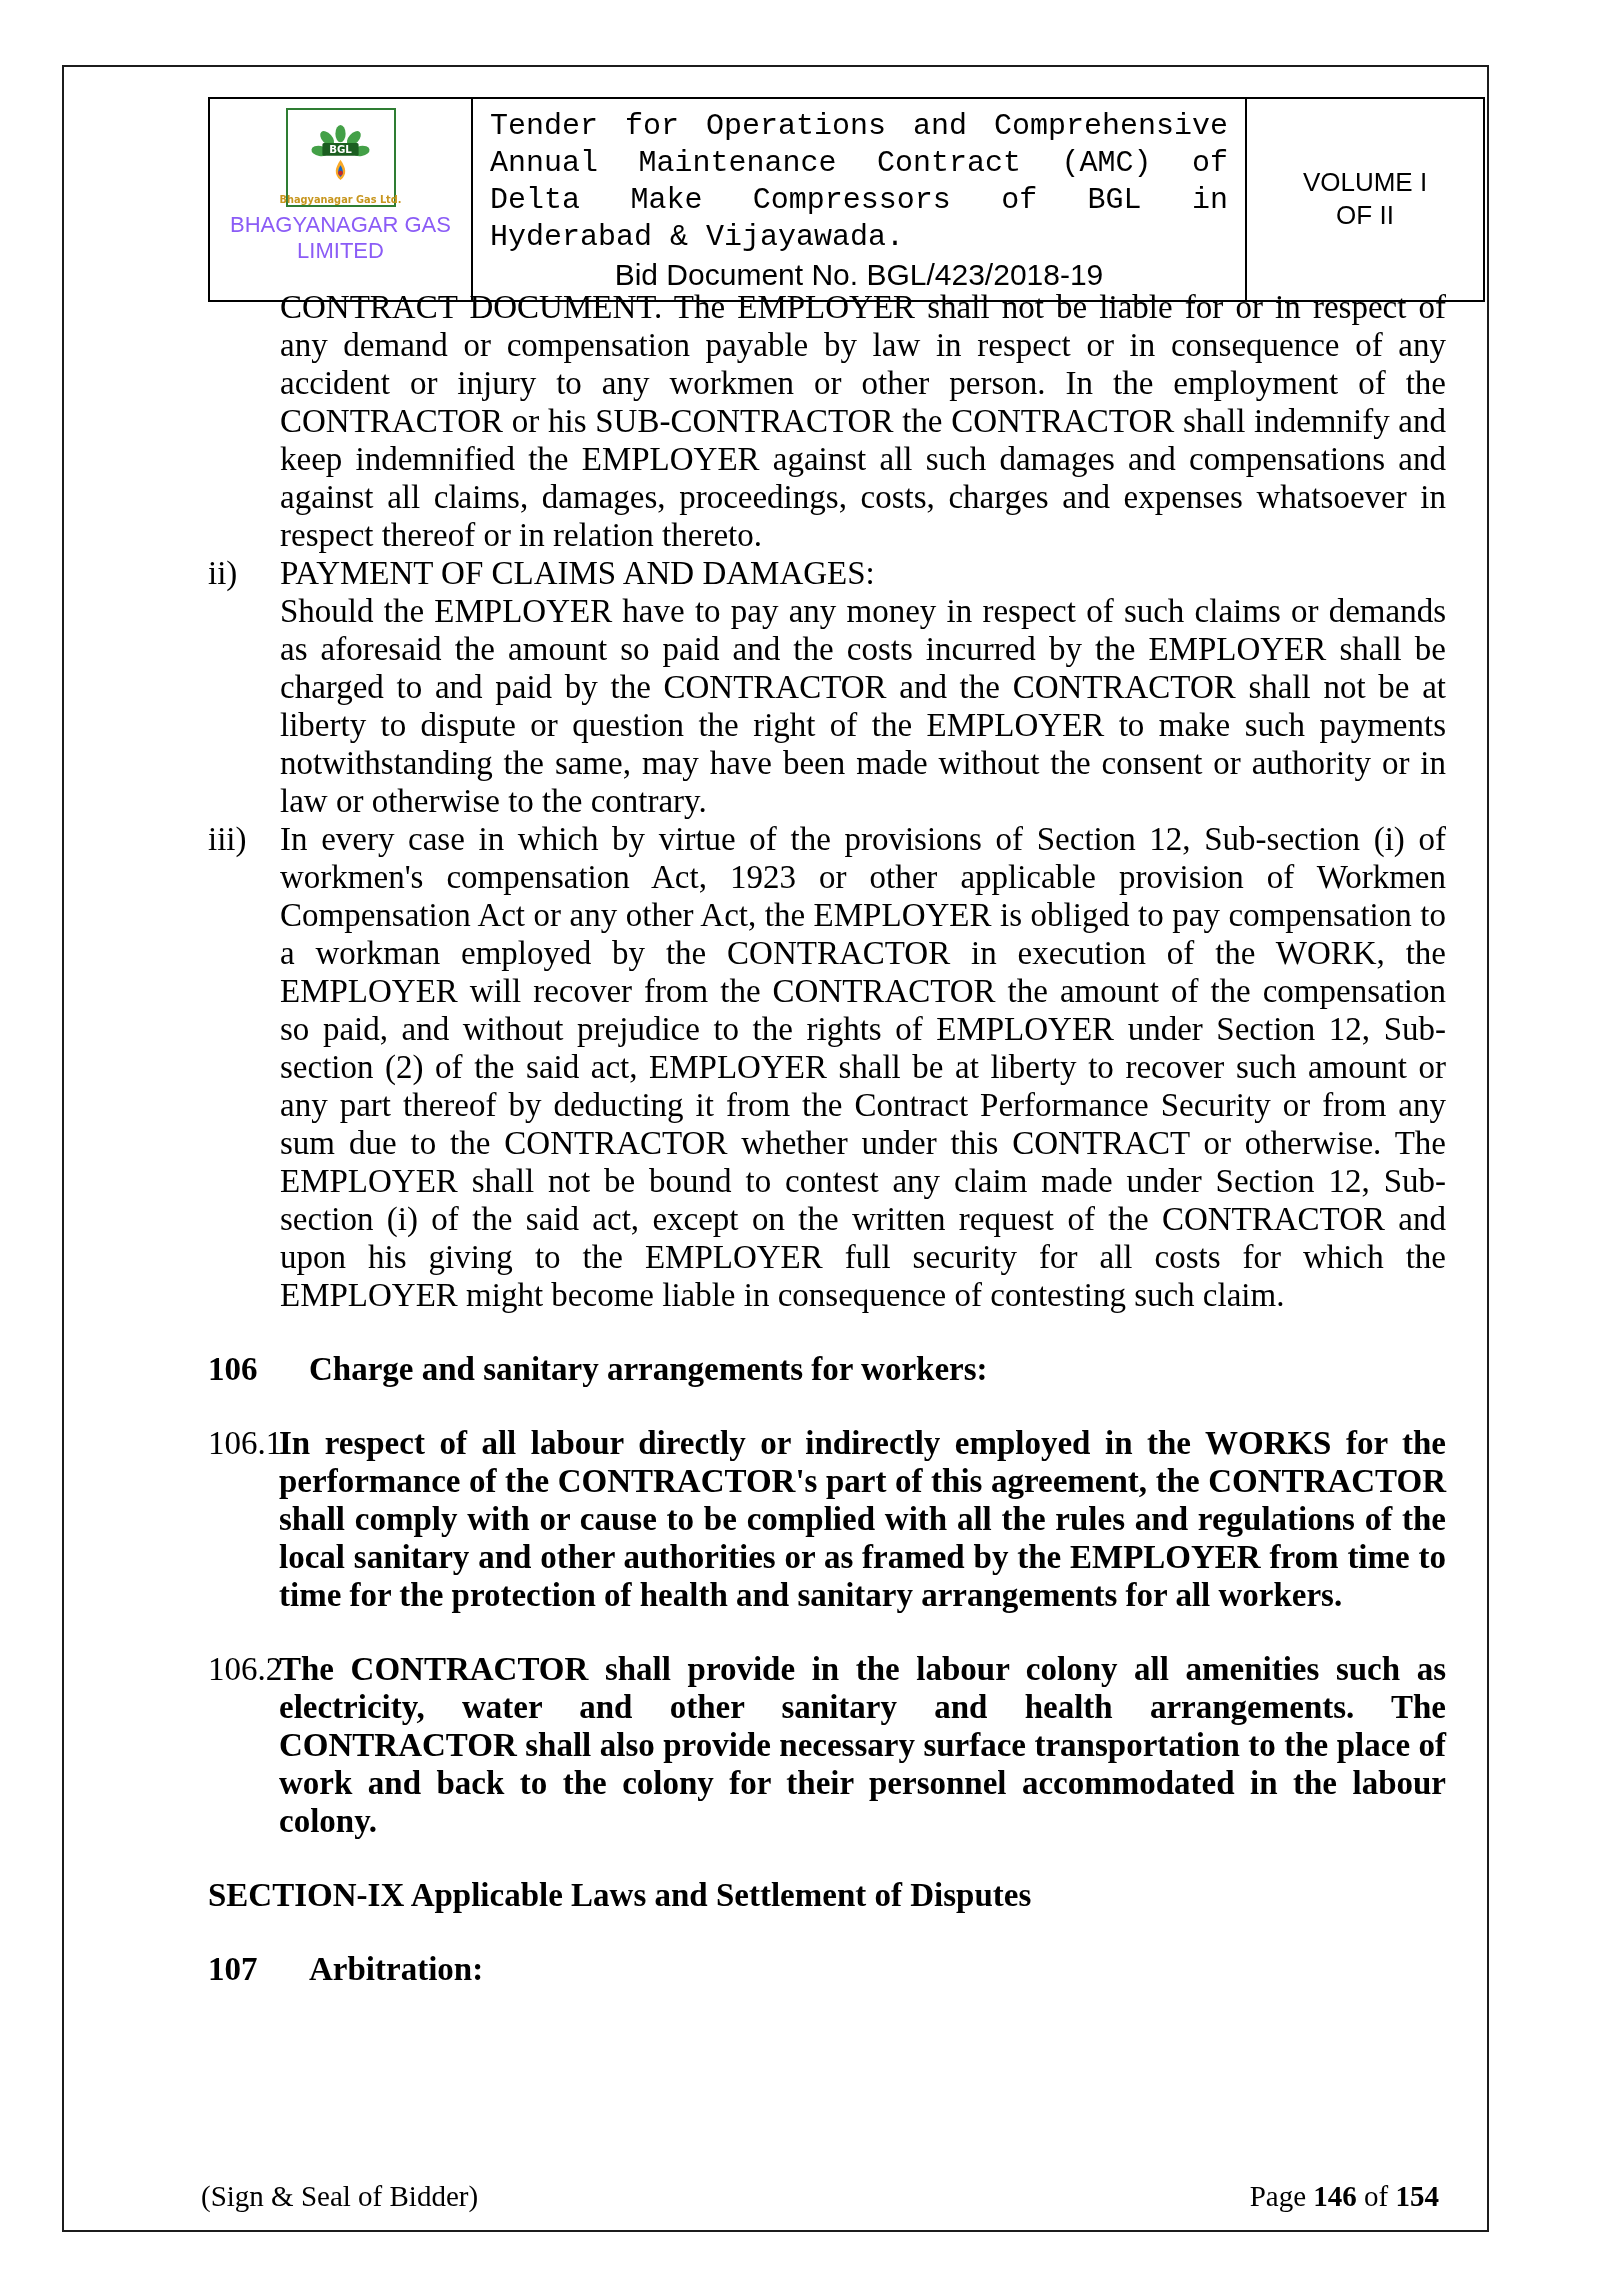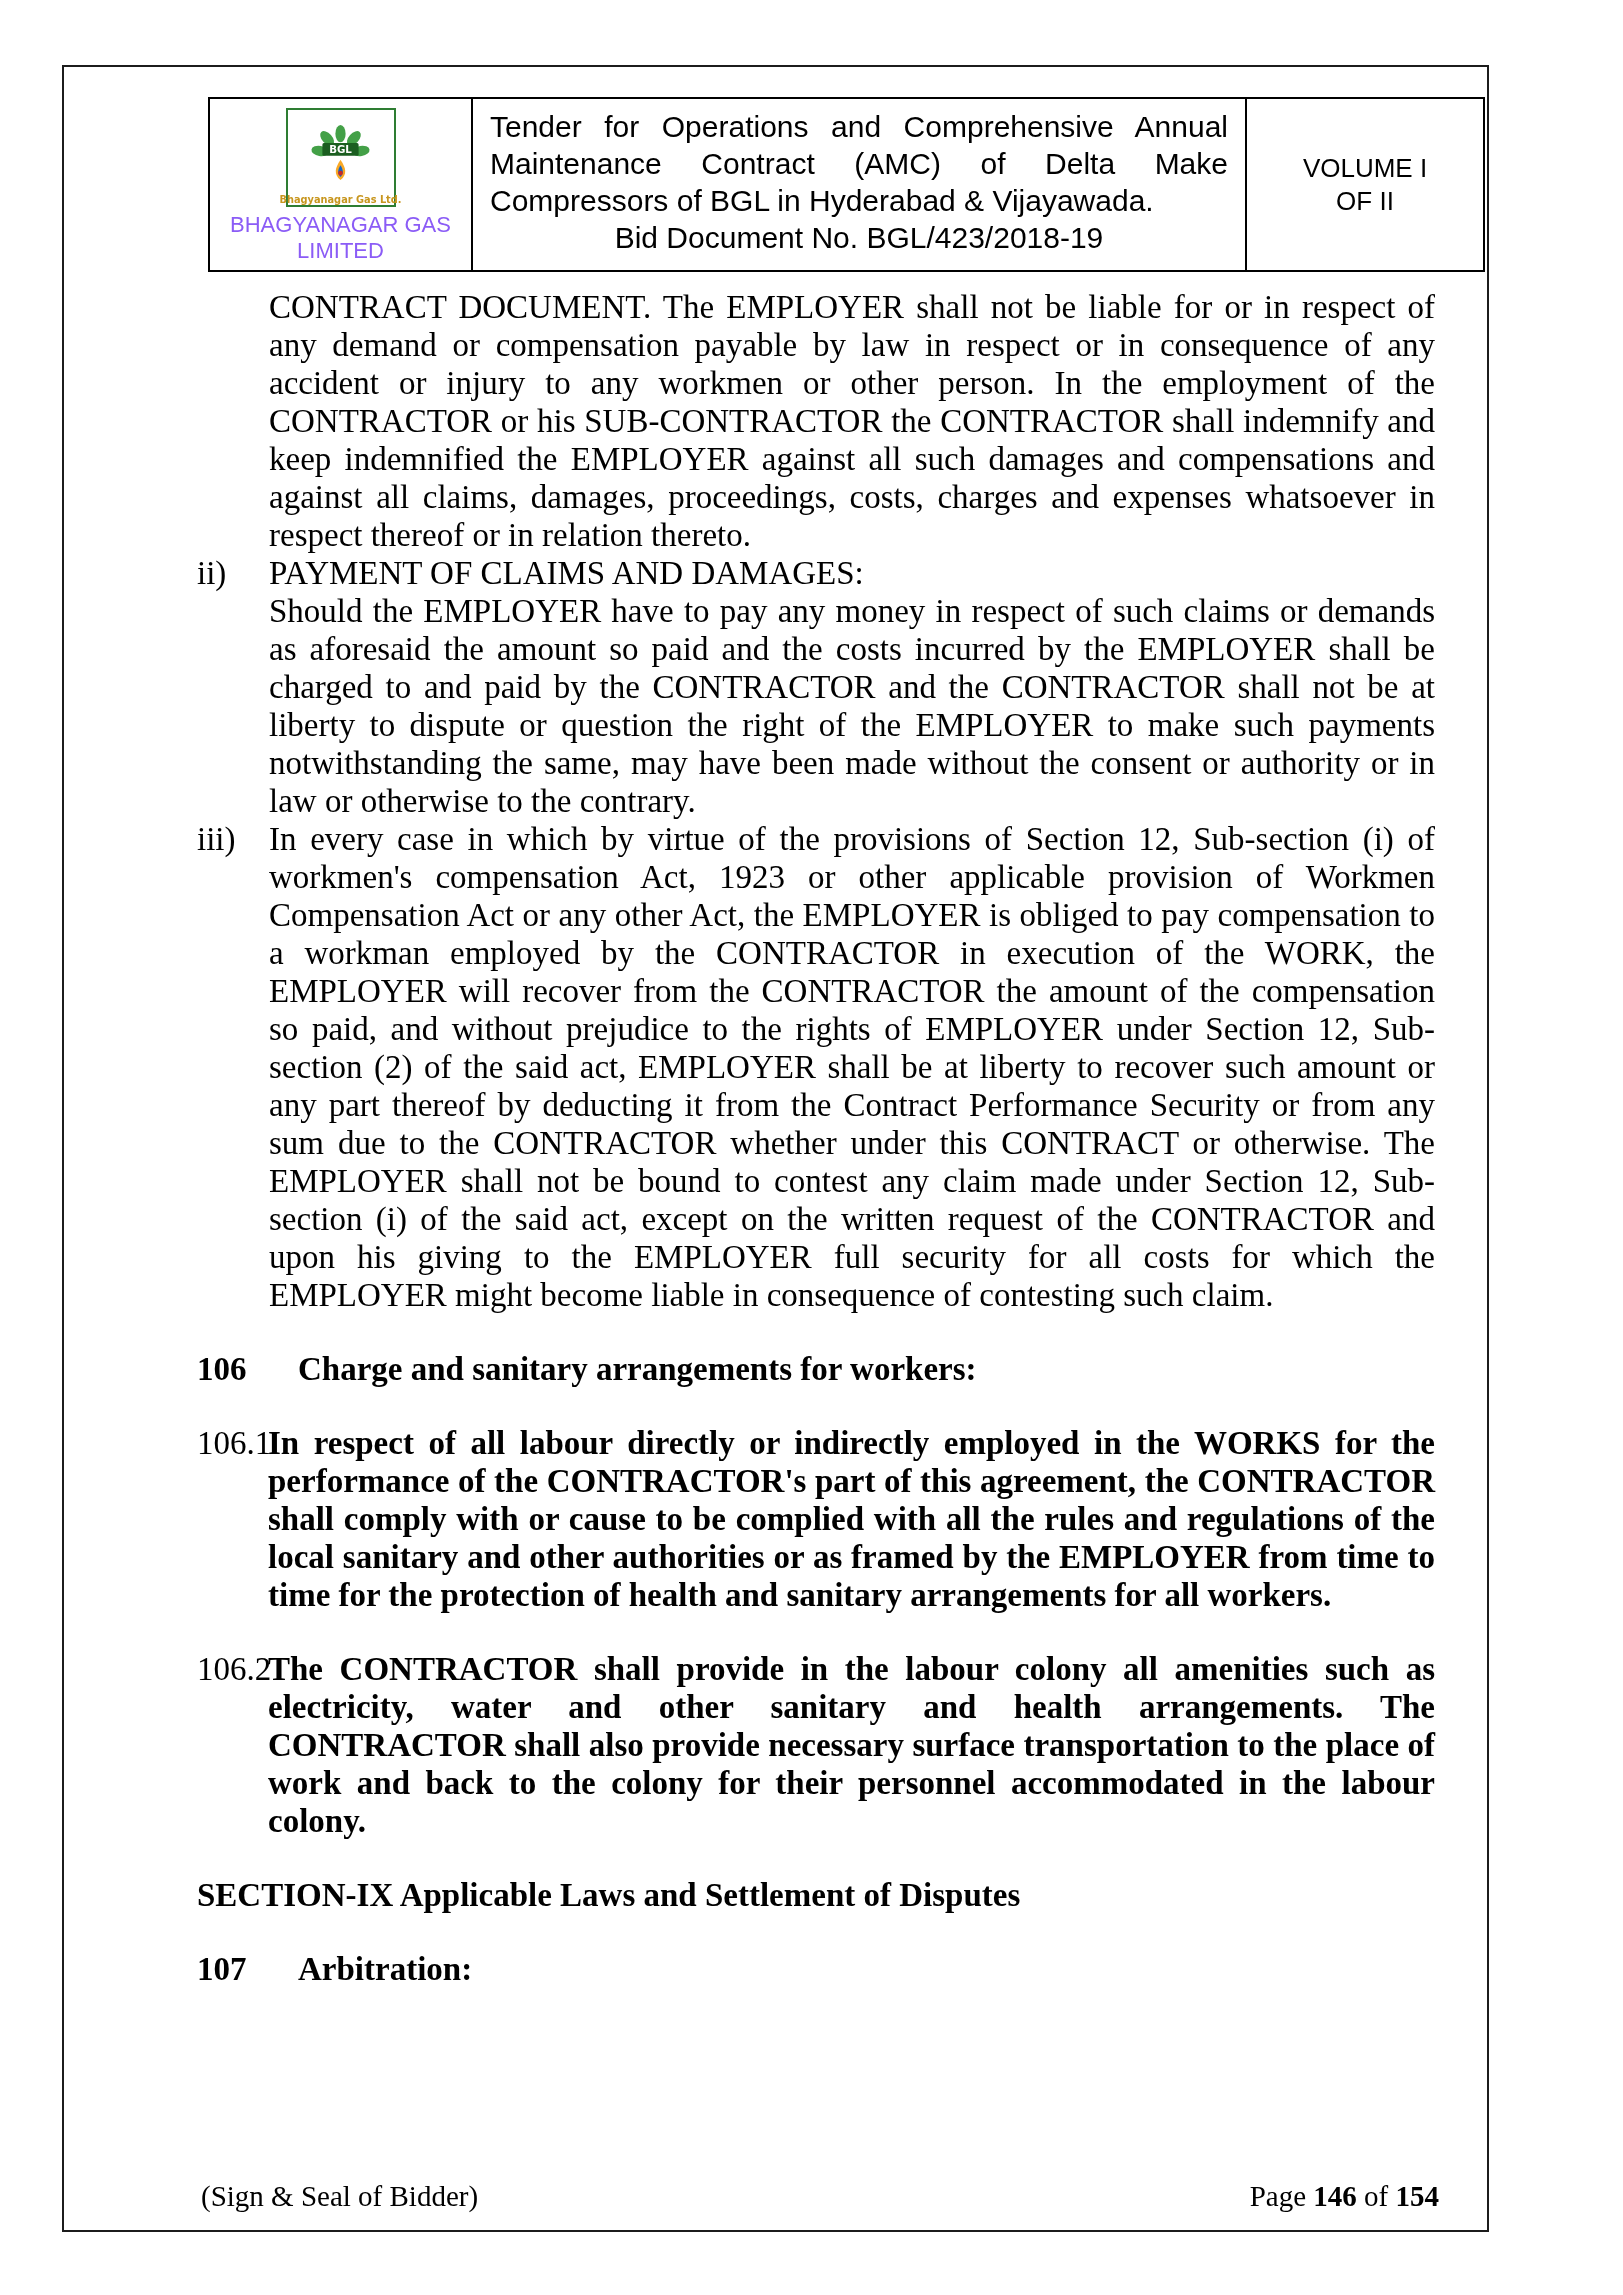--- a/index.html
+++ b/index.html
@@ -84,39 +84,39 @@
     text-align: center;
     color: #8b5cf6;
   }
   .title-cell {
     flex: 1;
     padding: 9.2px 17px 6.5px 17px;
     font-family: "Liberation Sans", sans-serif;
     font-size: 30px;
     line-height: 37px;
   }
-  .title-main { text-align: justify; }
+  .title-main { text-align: justify; font-family: Liberation Mono, monospace; }
   .title-bid  { text-align: center; }
   .volume-cell {
     width: 236px;
     border-right: none;
     display: flex;
     flex-direction: column;
     align-items: center;
     justify-content: center;
     font-family: "Liberation Sans", sans-serif;
     font-size: 26px;
     line-height: 33px;
     text-align: center;
   }
 
   
   .content {
     position: absolute;
-    left: 197px;
+    left: 208px;
     top: 288px;
     width: 1238px;
     font-size: 33px;
     line-height: 38px;
     color: #000000;
   }
   .hang { position: relative; text-align: justify; }
   .hang .label { position: absolute; left: 0; top: 0; }
   .indent-a { margin-left: 72px; }   
   .indent-b { margin-left: 71px; font-weight: bold; }   

